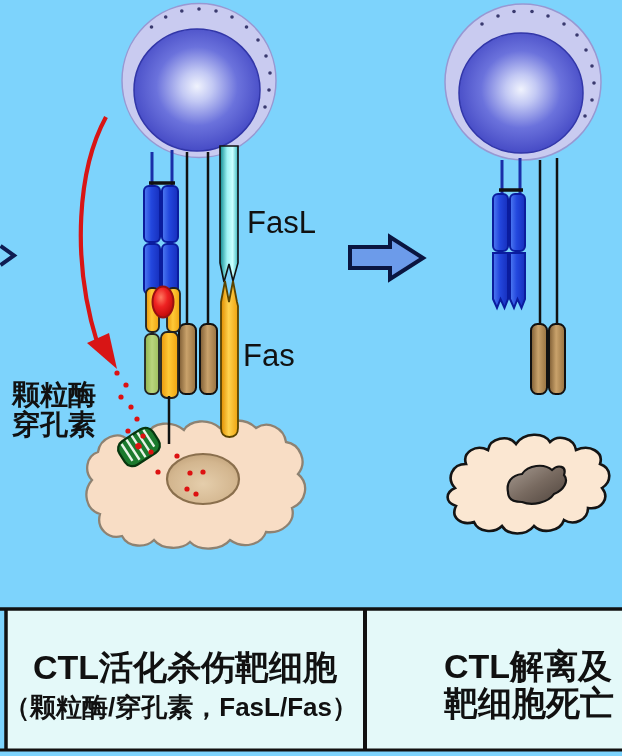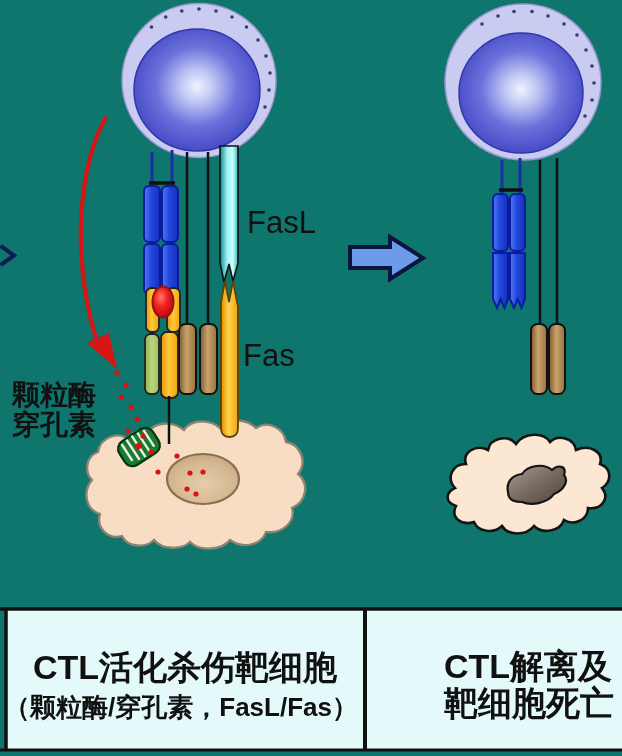--- a/index.html
+++ b/index.html
@@ -1,17 +1,17 @@
 <!DOCTYPE html>
 <html><head>
 <meta charset="utf-8">
 <style>
   html,body{margin:0;padding:0;background:#ffffff;}
   .stage{
-    width:622px;height:756px;position:relative;background:#0f766e;overflow:hidden;
+    width:622px;height:756px;position:relative;background:#7dd3fc;overflow:hidden;
     font-family:"Liberation Sans","DejaVu Sans",sans-serif;
   }
   svg{display:block;}
   text{font-family:"Liberation Sans","DejaVu Sans",sans-serif;}
 </style>
 </head>
 <body>
 
 <div class="stage">
 <svg width="622" height="756" viewBox="0 0 622 756">

